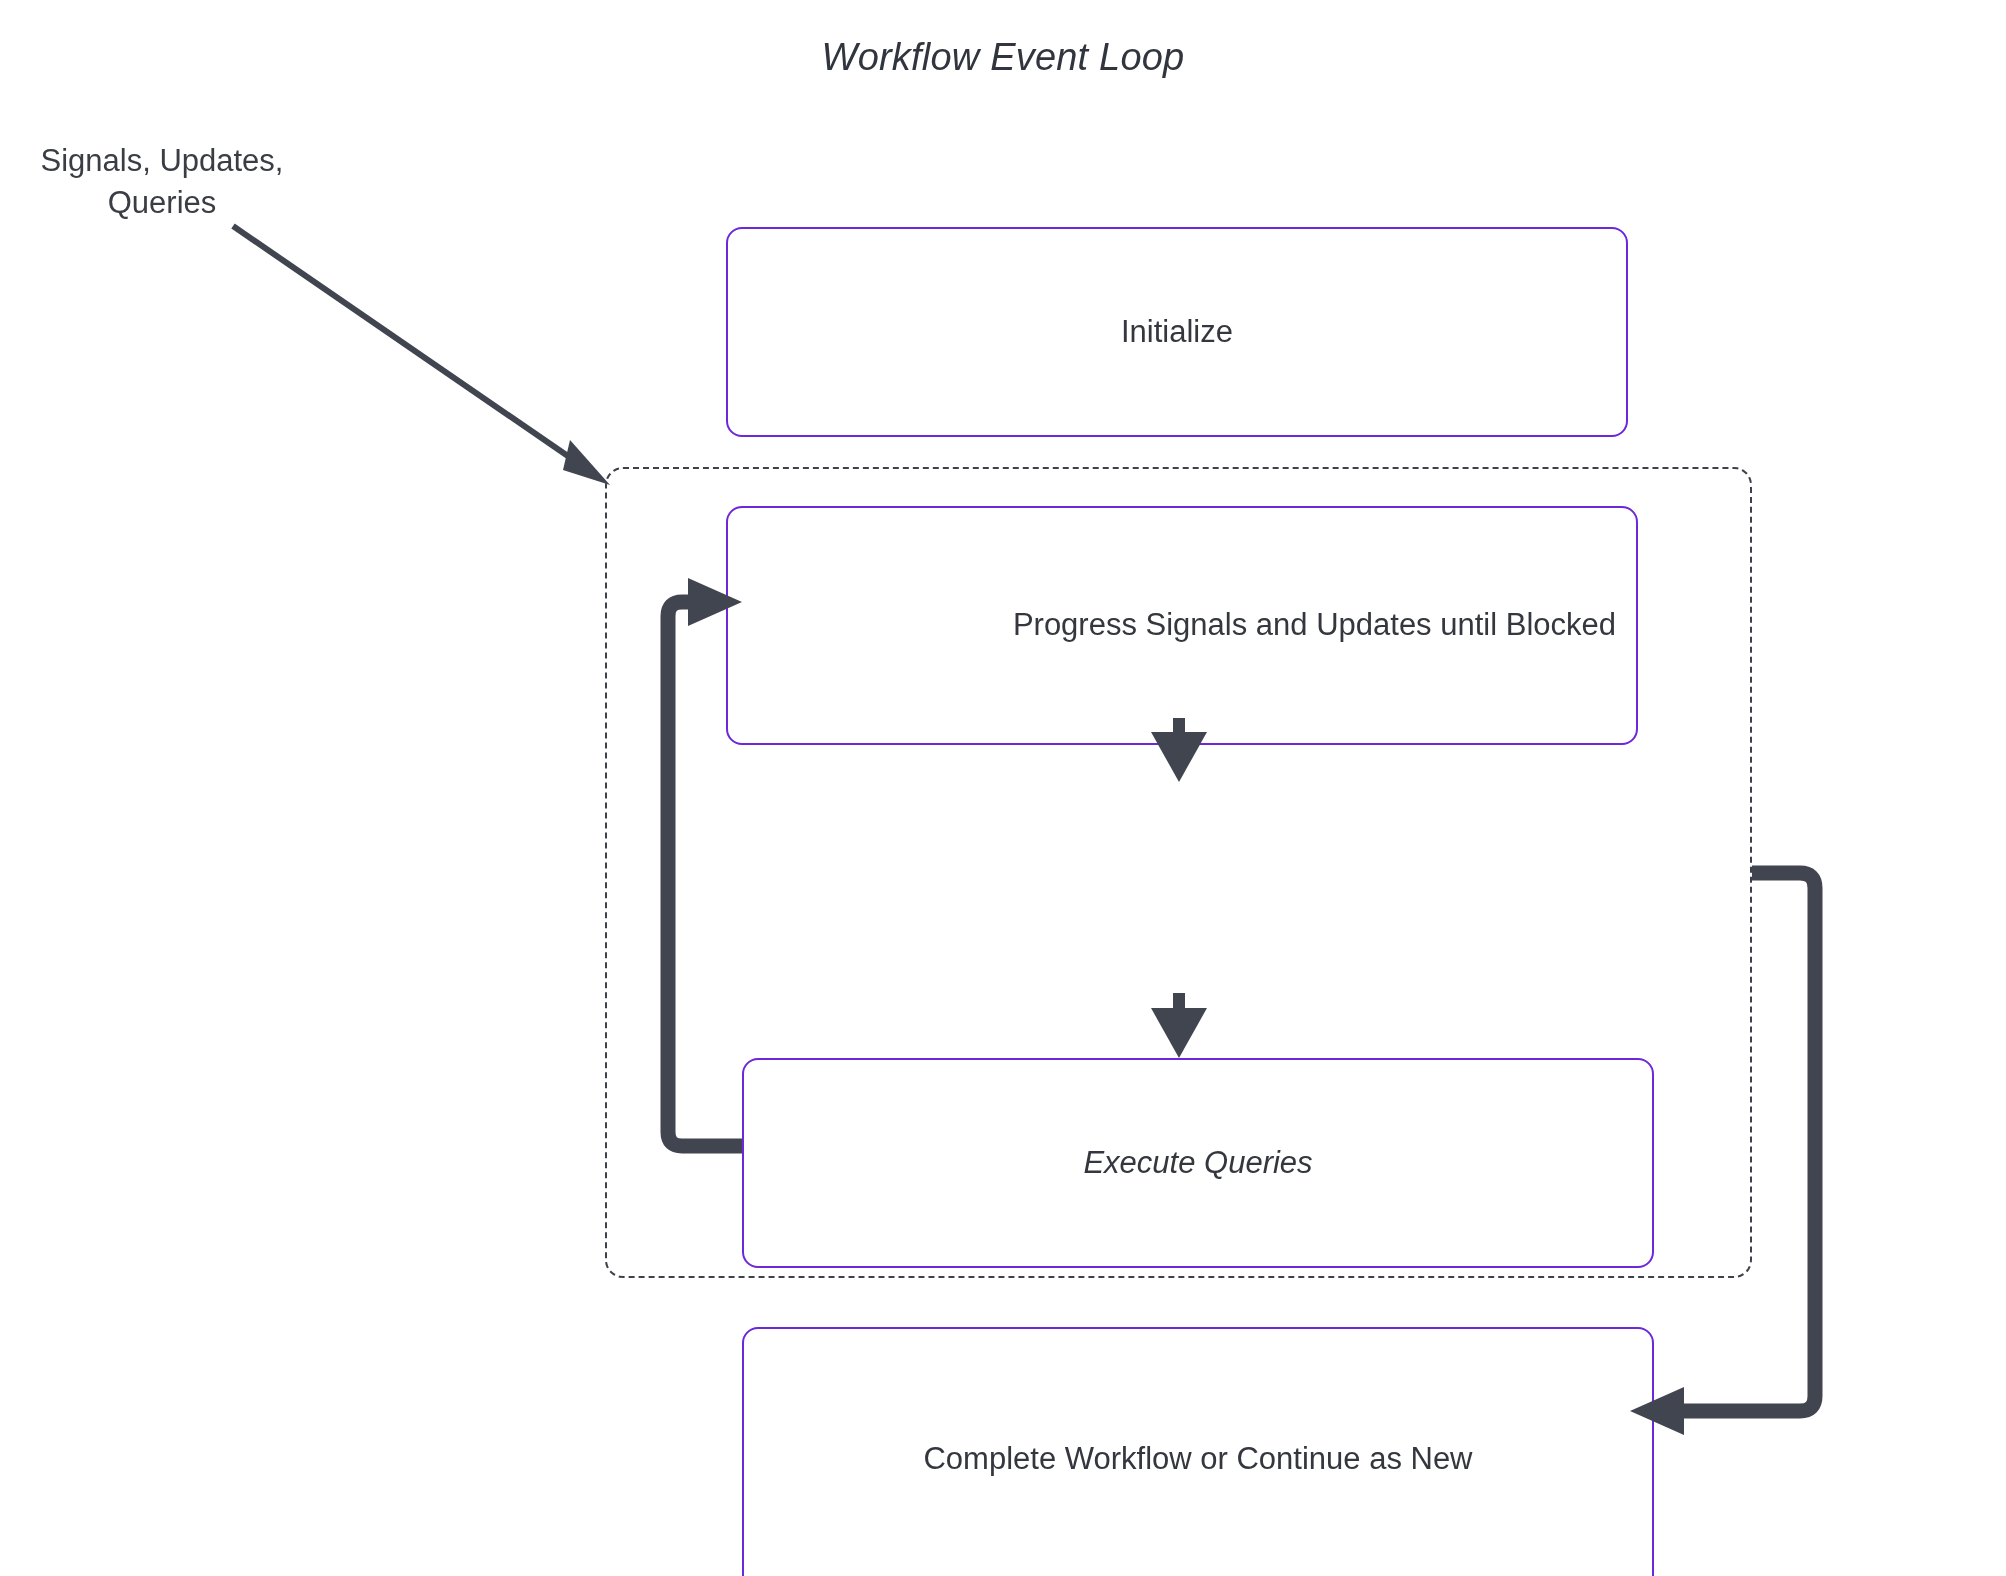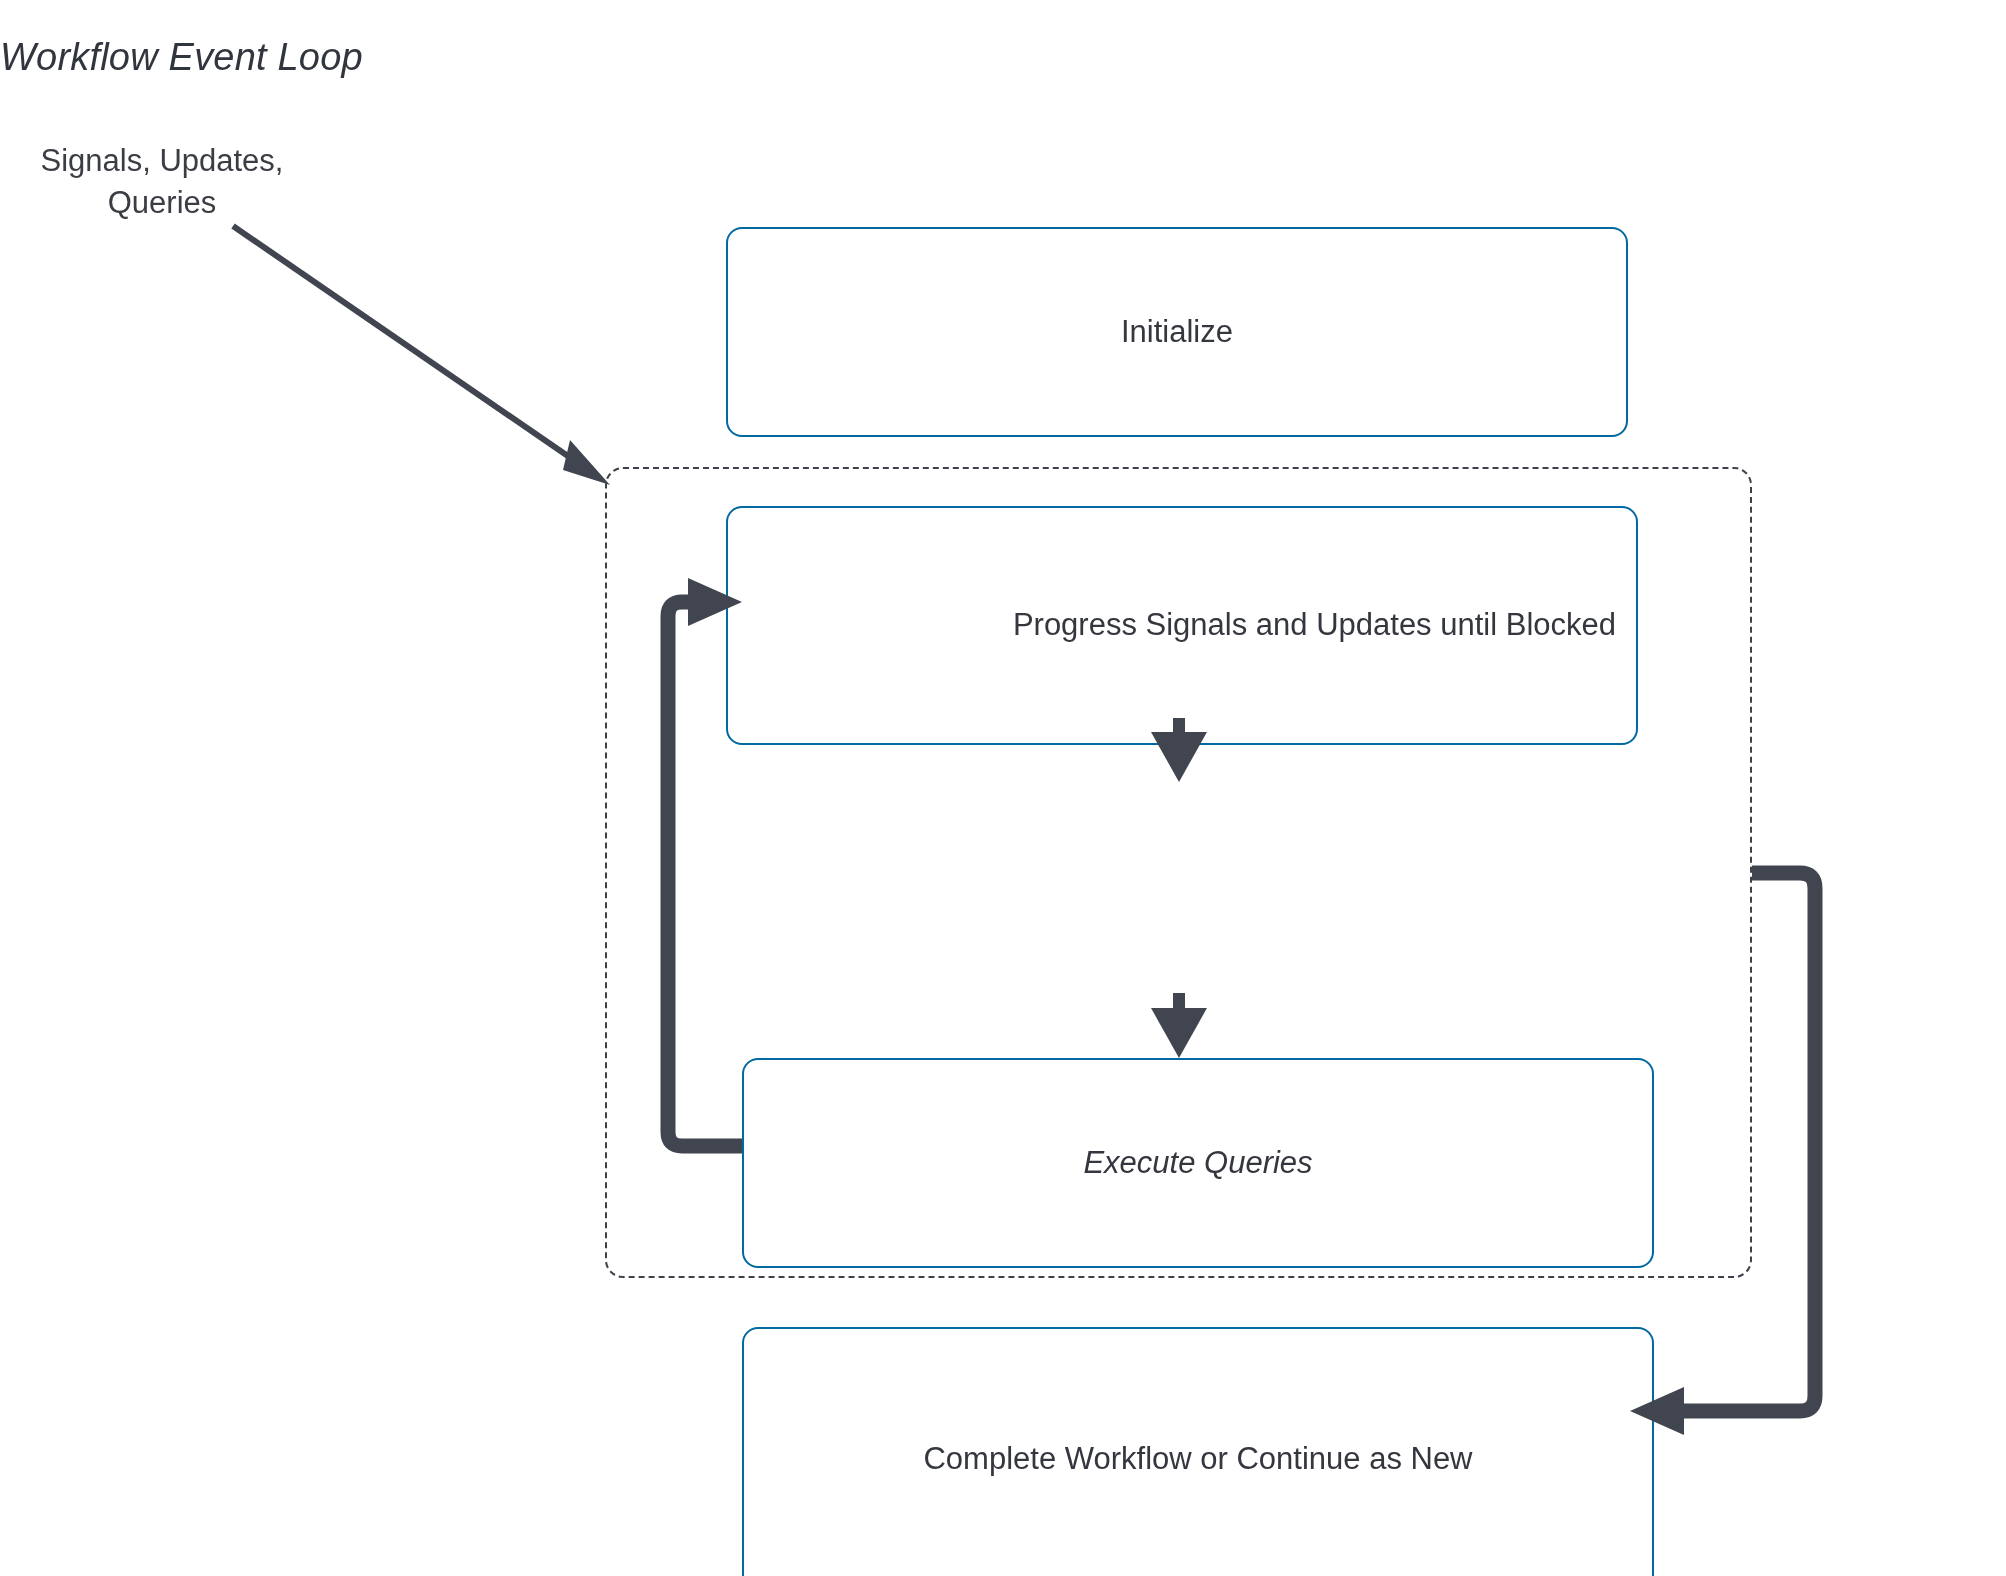--- a/index.html
+++ b/index.html
@@ -18,21 +18,21 @@
     background: #ffffff;
     overflow: hidden;
   }
 
   
   .diagram-title {
     position: absolute;
     left: 0;
     top: 36px;
     width: 2006px;
-    text-align: left;
+    text-align: center;
     font-style: italic;
     font-size: 38px;
     color: #31353d;
     letter-spacing: 0.2px;
   }
 
   
   .source-label {
     position: absolute;
     left: 7px;
@@ -42,21 +42,21 @@
     font-size: 31px;
     line-height: 42px;
     color: #3a3d44;
     white-space: pre-line;
   }
 
   
   .node {
     position: absolute;
     box-sizing: border-box;
-    border: 2px solid #0369a1;
+    border: 2px solid #6d28d9;
     border-radius: 16px;
     background: #ffffff;
     display: flex;
     align-items: center;
     justify-content: center;
   }
   .node-label {
     font-size: 31px;
     color: #34373e;
     text-align: center;

